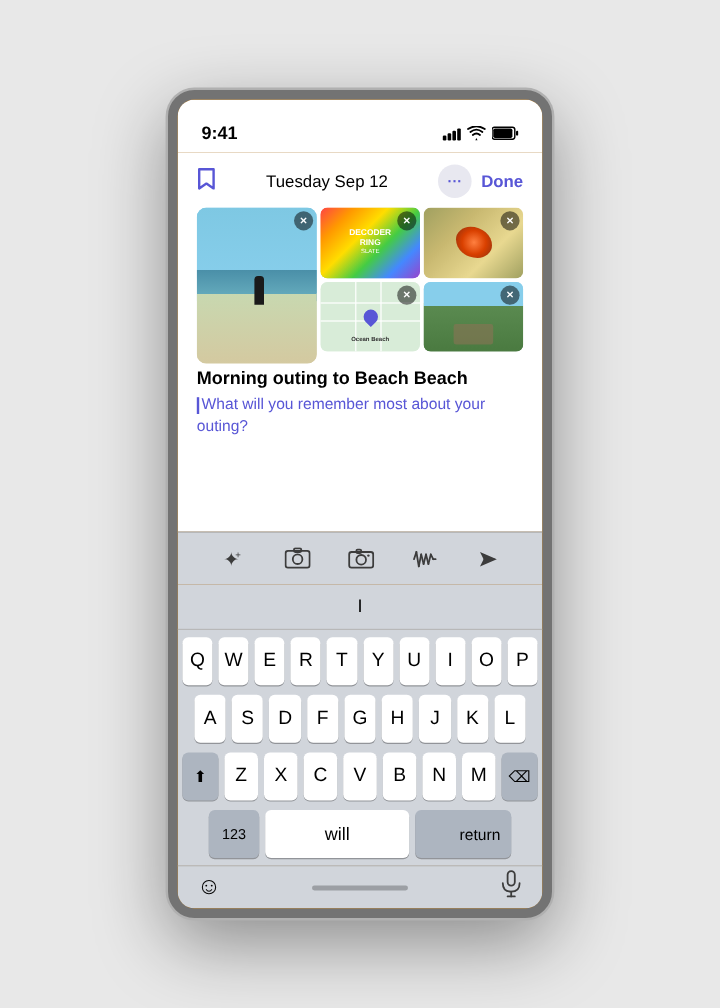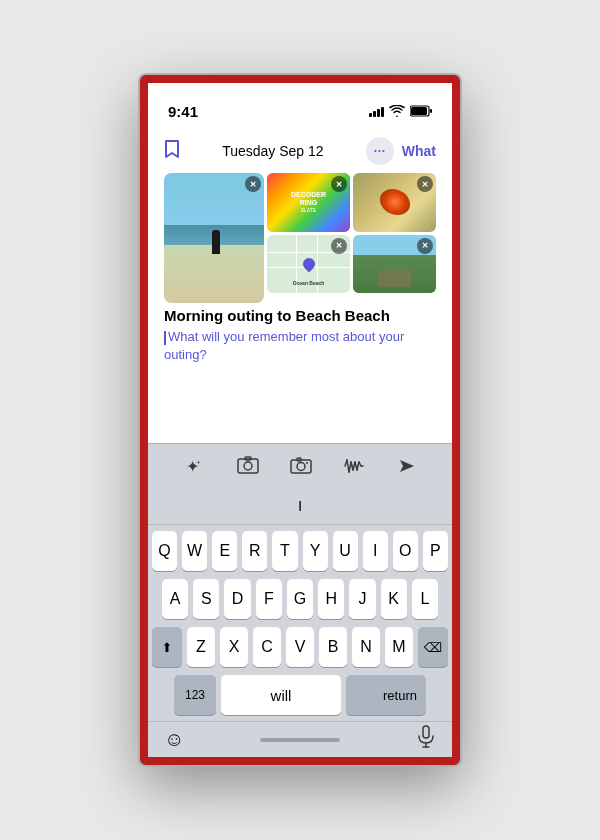--- a/index.html
+++ b/index.html
@@ -9,22 +9,22 @@
       justify-content: center;
       align-items: center;
       min-height: 100vh;
       font-family: -apple-system, BlinkMacSystemFont, 'SF Pro Display', 'Helvetica Neue', sans-serif;
     }
 
     .phone-frame {
       width: 320px;
       height: 690px;
       background: #a16207;
-      border-radius: 6px;
-      border: 8px solid #b91c1c;
+      border-radius: 22px;
+      border: 8px solid #737373;
       box-shadow: 0 0 0 2px #b0b0b0, 0 20px 60px rgba(0,0,0,0.4);
       overflow: hidden;
       position: relative;
       display: flex;
       flex-direction: column;
     }
 
     
     .status-bar {
       background: #fff;
@@ -364,21 +364,21 @@
 
     <div class="note-header">
       <span class="header-bookmark">
         <svg width="16" height="20" viewBox="0 0 16 20">
           <path d="M2 2 H14 V18 L8 14 L2 18 Z" fill="none" stroke="#5856d6" stroke-width="2" stroke-linejoin="round"></path>
         </svg>
       </span>
       <span class="header-date">Tuesday Sep 12</span>
       <div class="header-actions">
         <div class="header-more" style="color:#5856d6; font-weight:700;">···</div>
-        <span class="header-done">What</span>
+        <span class="header-done">Done</span>
       </div>
     </div>
 
     <div class="photos-grid">
 
       <div class="photo-large">
         <div class="surf-photo">
           <div style="position:absolute;top:0;left:0;width:100%;height:45%;background:linear-gradient(180deg,#7ec8e3,#87CEEB);"></div>
           <div style="position:absolute;top:40%;left:0;width:100%;height:20%;background:linear-gradient(180deg,#4a8fa8,#6ab0c0);"></div>
           <div style="position:absolute;top:55%;left:0;width:100%;height:45%;background:linear-gradient(180deg,#c8d8b0,#d4c9a0);"></div>

